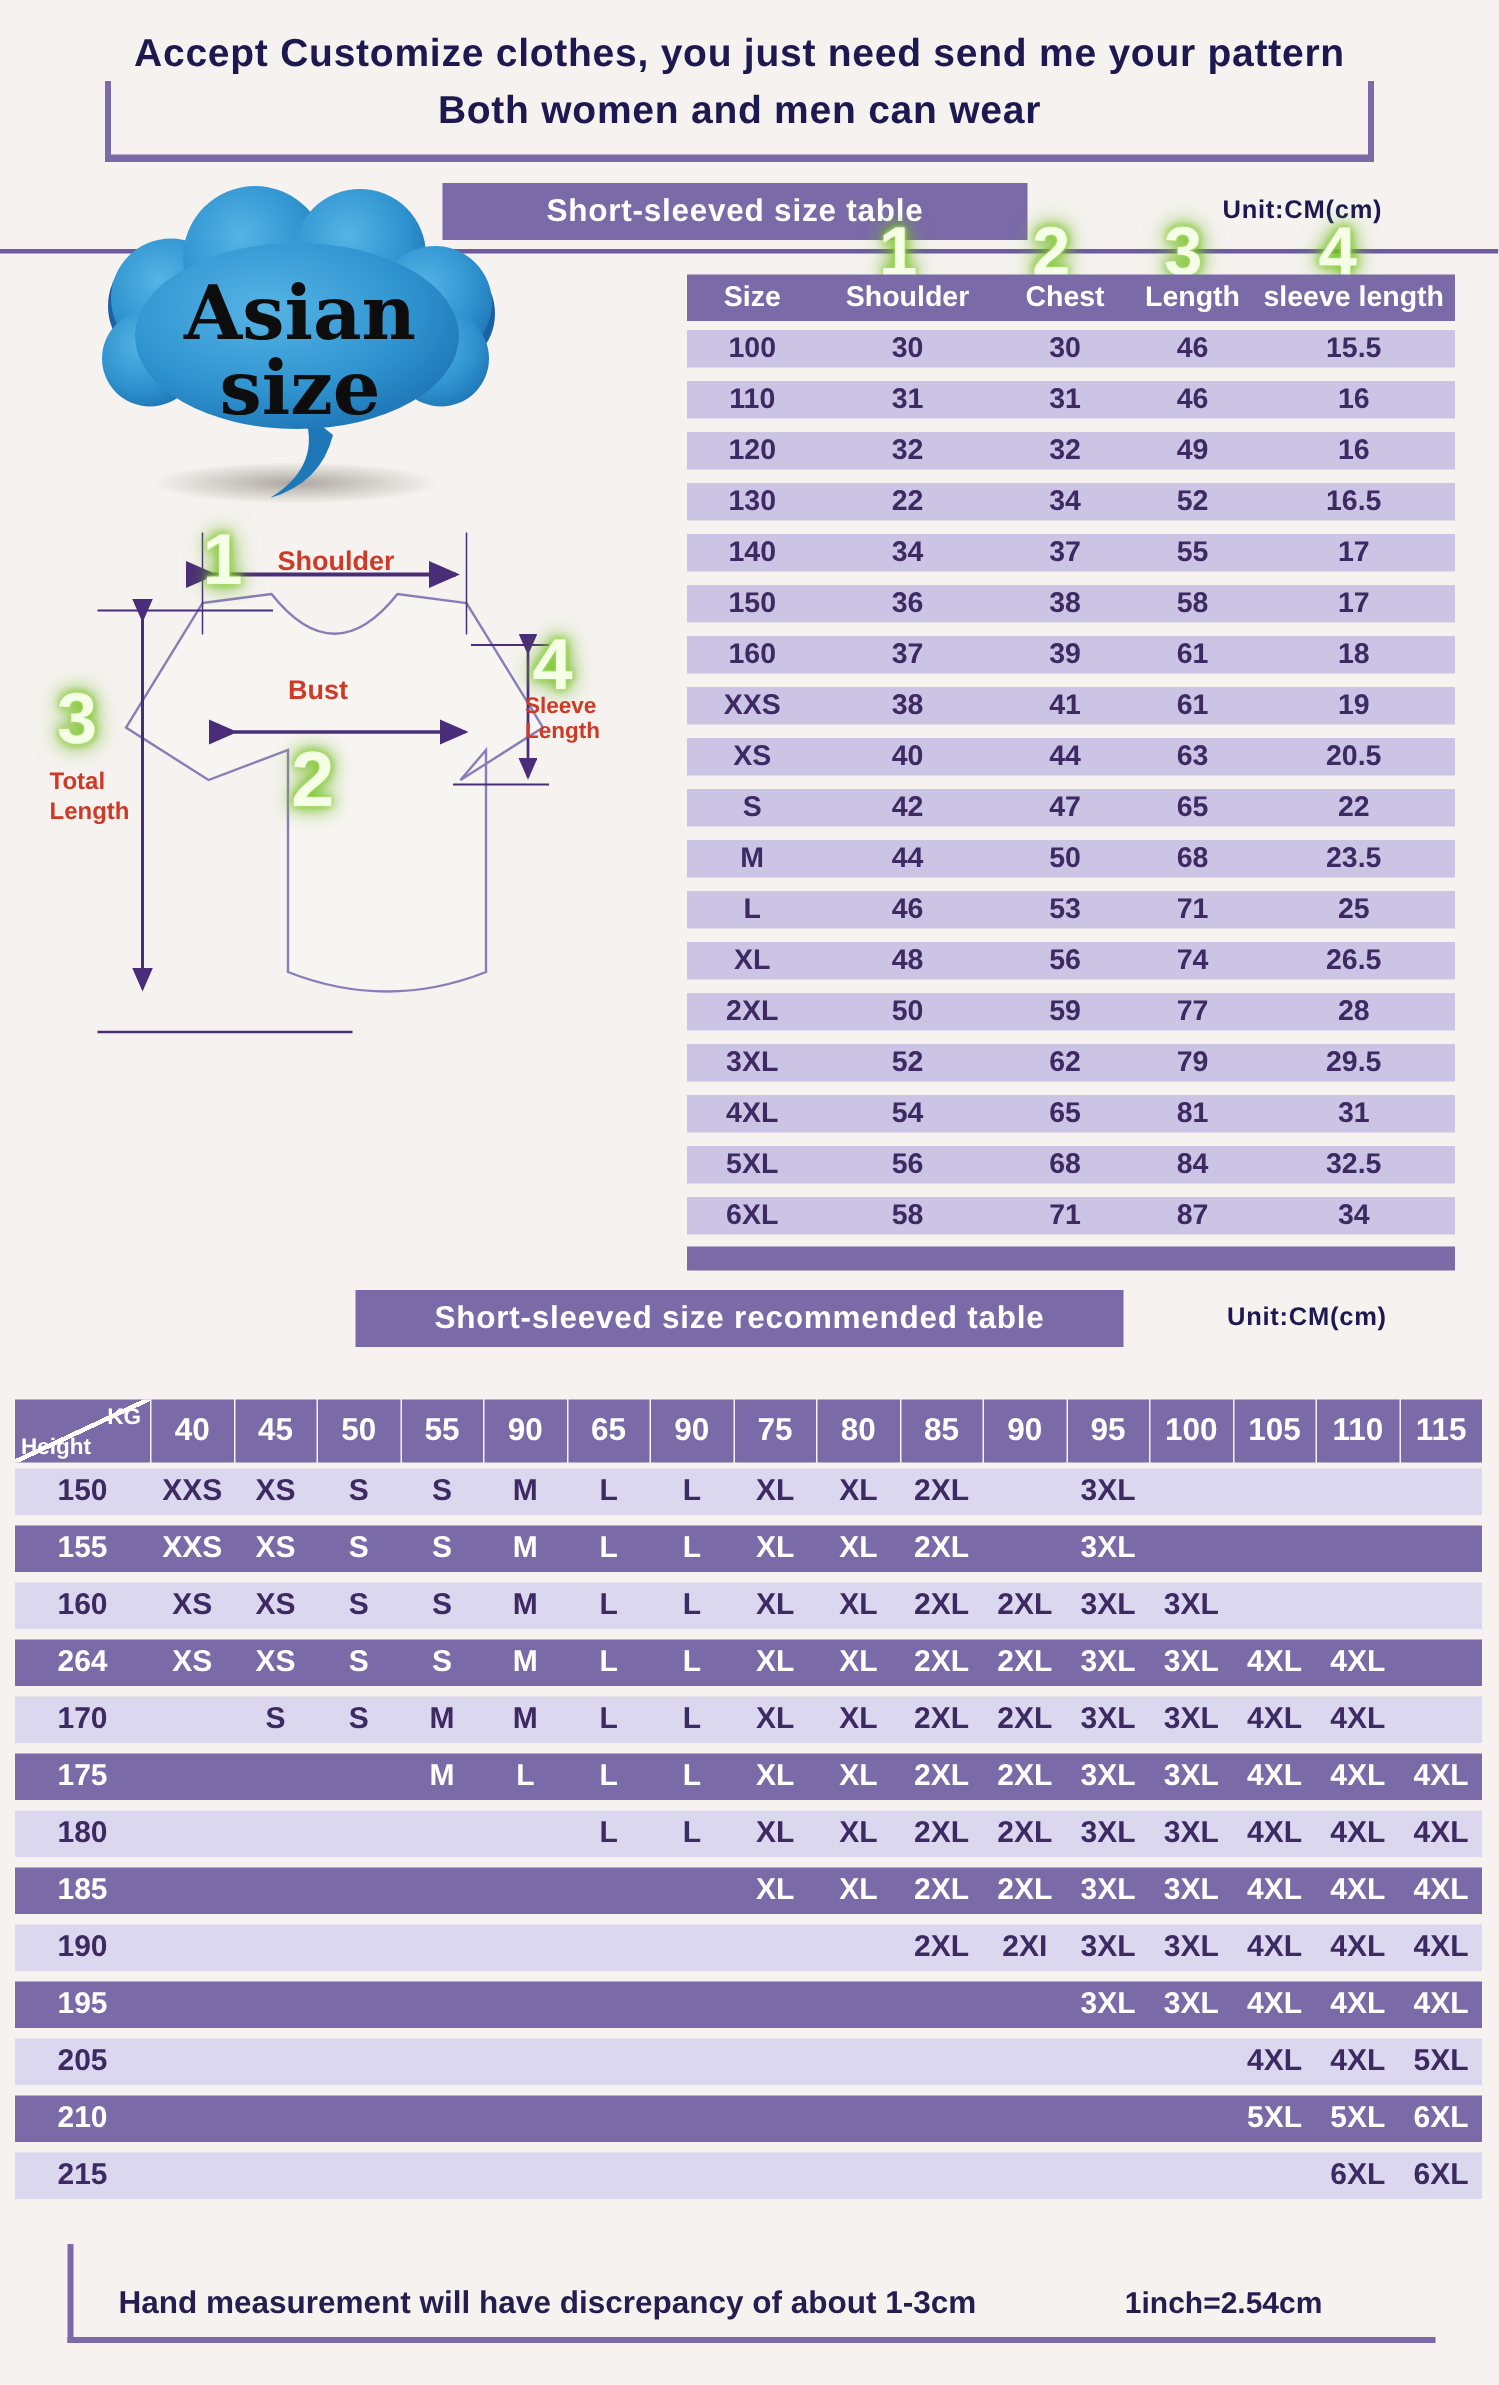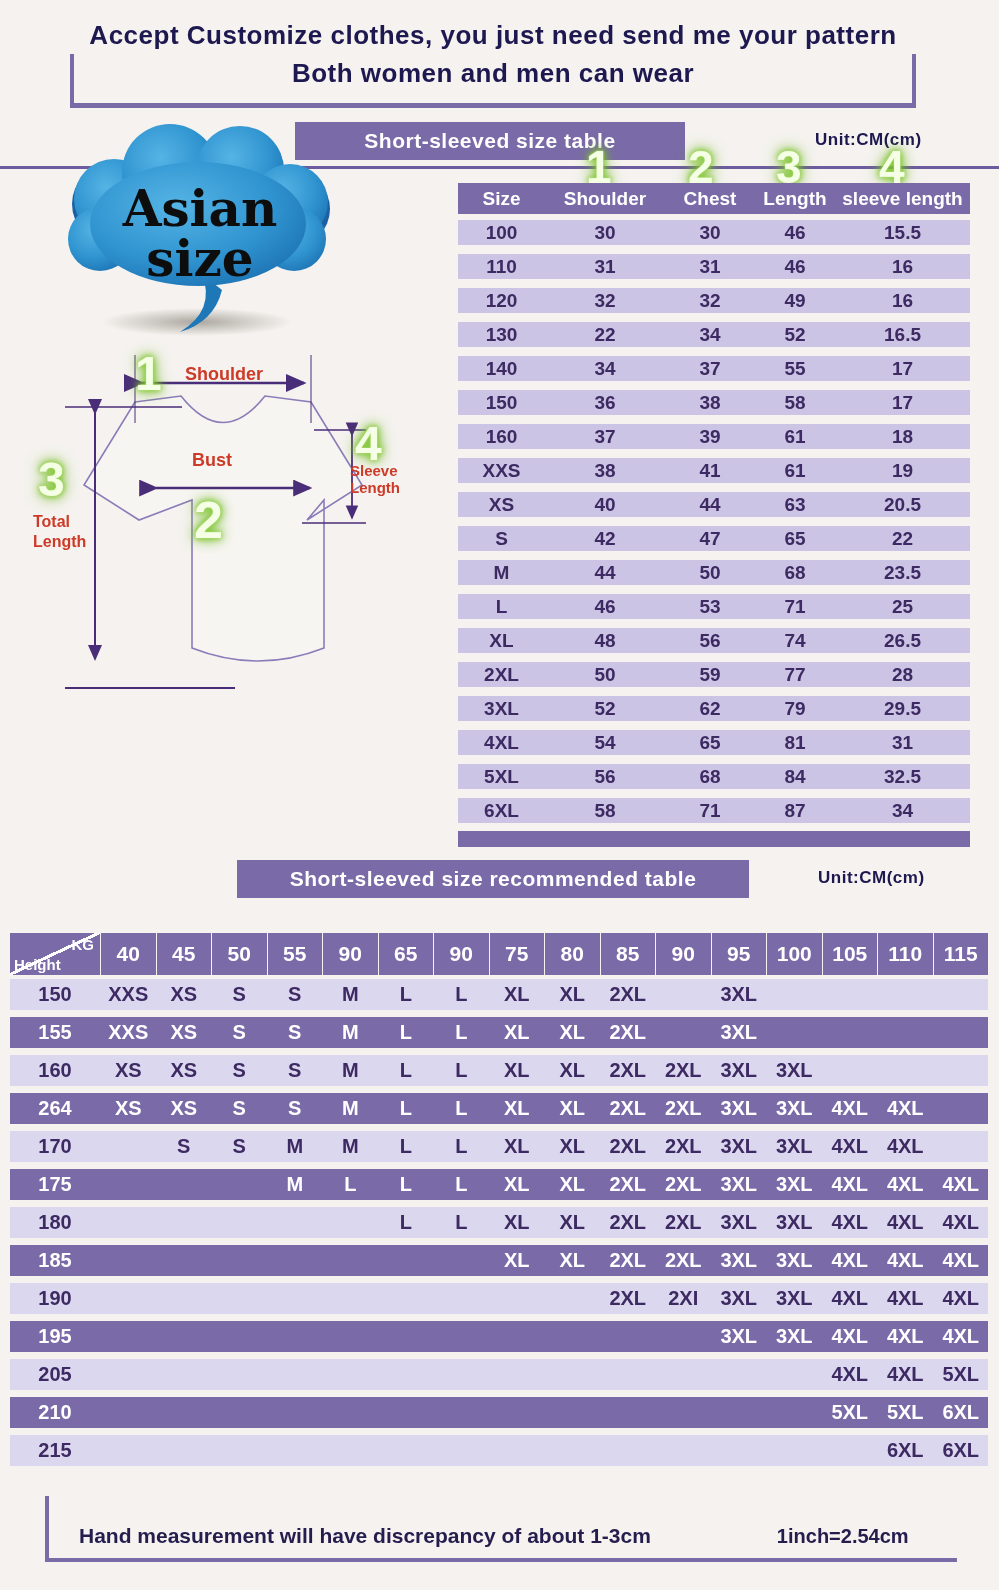--- a/index.html
+++ b/index.html
@@ -62,21 +62,21 @@
   .rt-band.light{background:var(--band-light);}
   .rt-band.dark{background:var(--purple);}
   .rt-grid{height:100%;}
   .rt-cell{display:flex;align-items:center;justify-content:center;font-weight:bold;font-size:20px;white-space:nowrap;}
   .rt-band.light .rt-cell{color:var(--ink);}
   .rt-band.dark .rt-cell{color:#fff;}
 
   
   .footer{position:absolute;left:45px;top:1496px;width:912px;height:66px;
     border-left:4px solid var(--purple);border-bottom:4px solid var(--purple);
-    display:flex;align-items:flex-end;padding:0 0 10px 30px;gap:82px;}
+    display:flex;align-items:flex-end;padding:0 0 10px 30px;gap:55px;}
   .footer .note{font-size:21px;font-weight:bold;color:#241d4e;}
   .footer .conv{font-size:20px;font-weight:bold;color:#241d4e;margin-left:44px;}
 </style>
 </head>
 <body>
 
 <div class="page">
 
   <div class="banner">
     <div class="bracket"></div>

